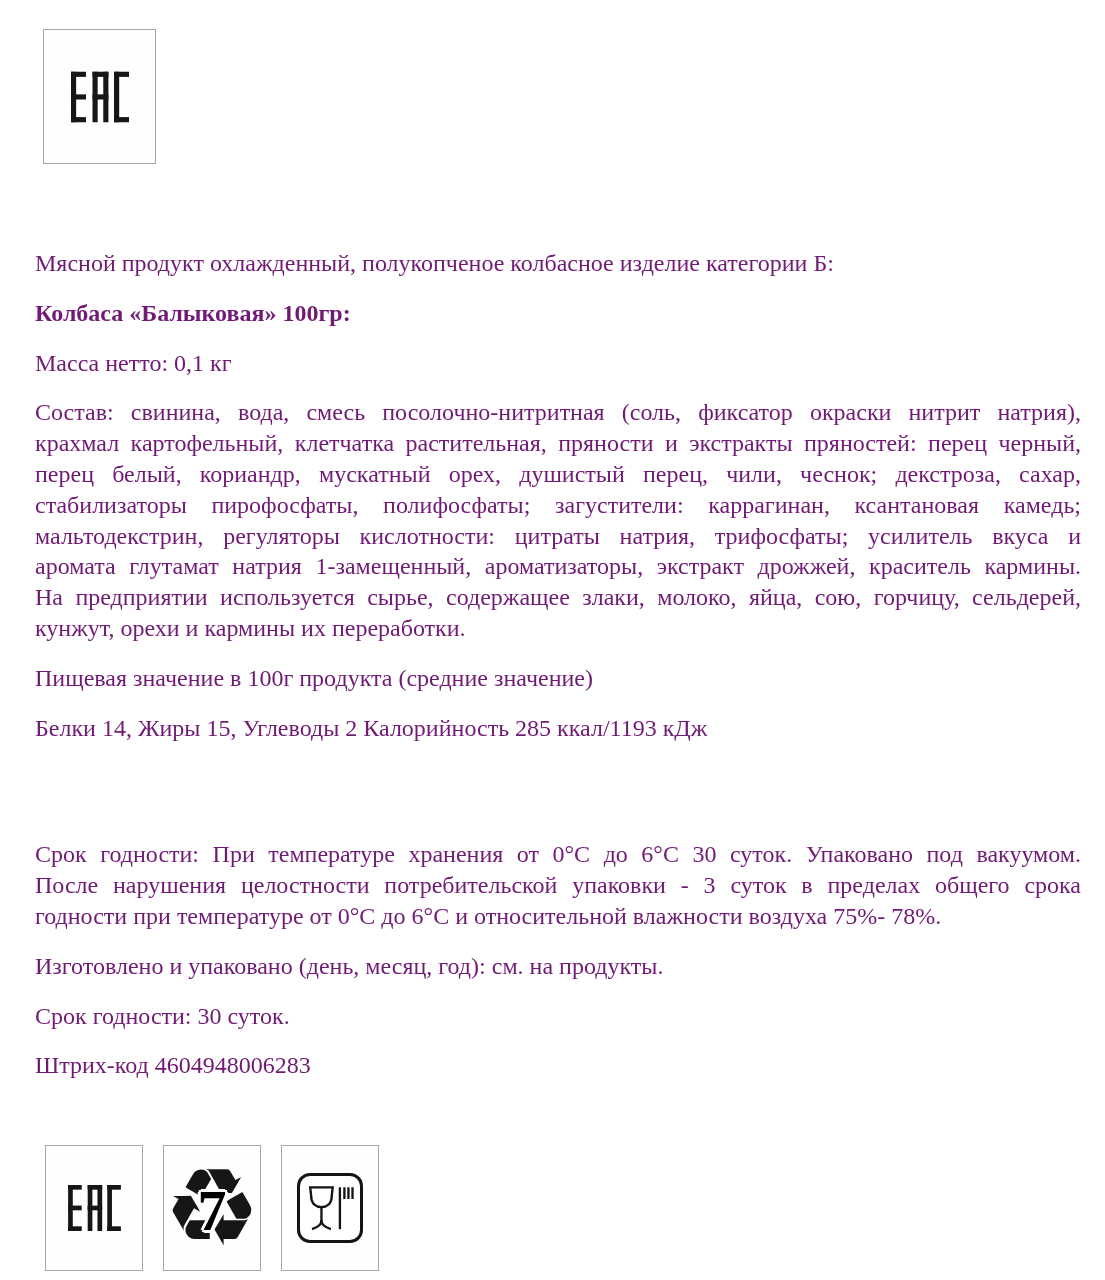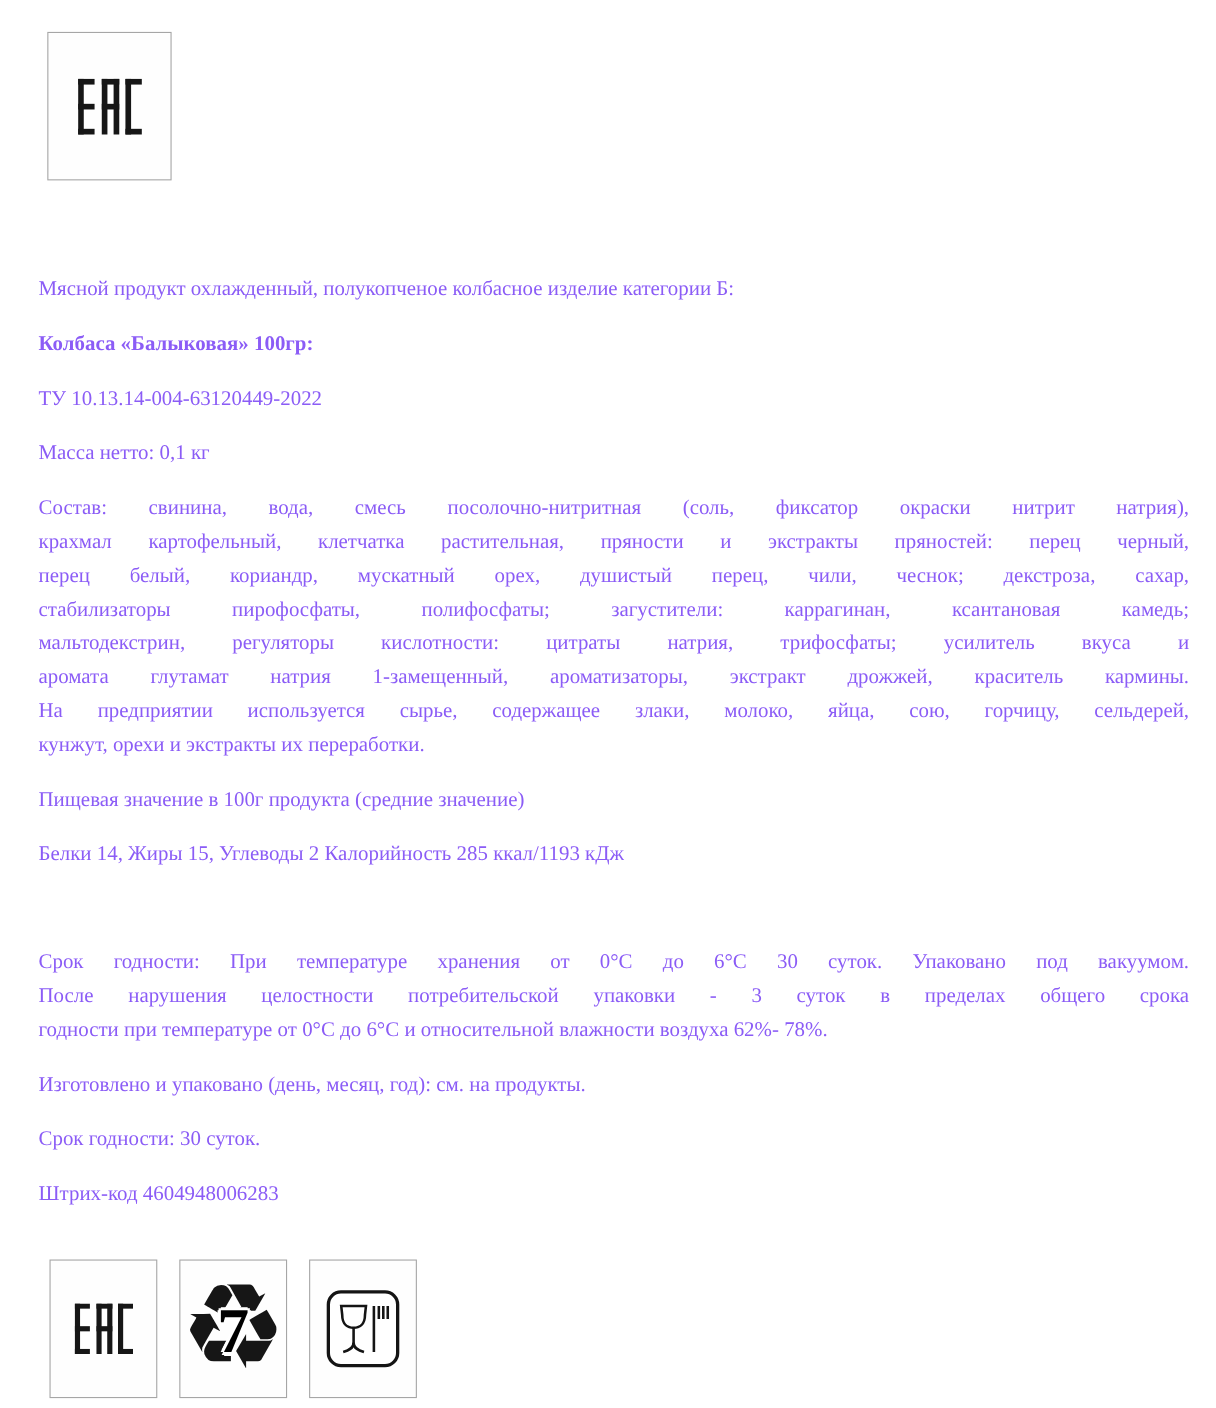--- a/index.html
+++ b/index.html
@@ -20,26 +20,26 @@
     display:flex; align-items:center; justify-content:center;
   }
   .top-eac {
     position:absolute; left:43px; top:29px;
     width:113px; height:135px;
   }
 
   
   .doc {
     position:absolute; left:35px; top:248px; width:1046px;
-    font-size:19px; line-height:30.8px;
-    color:#8b5cf6;
+    font-size:24px; line-height:30.8px;
+    color:#701a75;
   }
   .doc p { margin:0 0 19px 0; }
   .doc p.bold { font-weight:bold; }
-  .doc .big-gap { margin-bottom:67px; }
+  .doc .big-gap { margin-bottom:96px; }
   .jblock { margin:0 0 19px 0; }
   .jline { text-align:justify; text-align-last:justify; }
   .jline.last { text-align-last:left; }
 
   
   .footer-row {
     position:absolute; left:45px; top:1145px;
     display:flex; gap:20px;
   }
   .footer-box { width:98px; height:126px; }
@@ -89,38 +89,37 @@
     <rect x="23" y="24.2" width="17" height="5.5"></rect>
     <rect x="46" y="0" width="5.5" height="54"></rect>
     <rect x="46" y="0" width="16" height="5.5"></rect>
     <rect x="46" y="48.5" width="16" height="5.5"></rect>
   </svg>
 </div>
 
 <div class="doc">
   <p>Мясной продукт охлажденный, полукопченое колбасное изделие категории Б:</p>
   <p class="bold">Колбаса «Балыковая» 100гр:</p>
-  <p>ТУ 10.13.14-004-63120449-2022</p>
   <p>Масса нетто: 0,1 кг</p>
   <div class="jblock">
       <div class="jline">Состав: свинина, вода, смесь посолочно-нитритная (соль, фиксатор окраски нитрит натрия),</div>
       <div class="jline">крахмал картофельный, клетчатка растительная, пряности и экстракты пряностей: перец черный,</div>
       <div class="jline">перец белый, кориандр, мускатный орех, душистый перец, чили, чеснок; декстроза, сахар,</div>
       <div class="jline">стабилизаторы пирофосфаты, полифосфаты; загустители: каррагинан, ксантановая камедь;</div>
       <div class="jline">мальтодекстрин, регуляторы кислотности: цитраты натрия, трифосфаты; усилитель вкуса и</div>
       <div class="jline">аромата глутамат натрия 1-замещенный, ароматизаторы, экстракт дрожжей, краситель кармины.</div>
       <div class="jline">На предприятии используется сырье, содержащее злаки, молоко, яйца, сою, горчицу, сельдерей,</div>
-      <div class="jline last">кунжут, орехи и экстракты их переработки.</div>
+      <div class="jline last">кунжут, орехи и кармины их переработки.</div>
     </div>
   <p>Пищевая значение в 100г продукта (средние значение)</p>
   <p class="big-gap">Белки 14, Жиры 15, Углеводы 2 Калорийность 285 ккал/1193 кДж</p>
   <div class="jblock">
       <div class="jline">Срок годности: При температуре хранения от 0°С до 6°С 30 суток. Упаковано под вакуумом.</div>
       <div class="jline">После нарушения целостности потребительской упаковки - 3 суток в пределах общего срока</div>
-      <div class="jline last">годности при температуре от 0°С до 6°С и относительной влажности воздуха 62%- 78%.</div>
+      <div class="jline last">годности при температуре от 0°С до 6°С и относительной влажности воздуха 75%- 78%.</div>
     </div>
   <p>Изготовлено и упаковано (день, месяц, год): см. на продукты.</p>
   <p>Срок годности: 30 суток.</p>
   <p>Штрих-код 4604948006283</p>
 </div>
 
 <div class="footer-row">
 
   <div class="mark-box footer-box" aria-label="EAC">
     <svg class="eac-svg" width="55" height="46" viewBox="0 0 62 54" fill="#161616">

